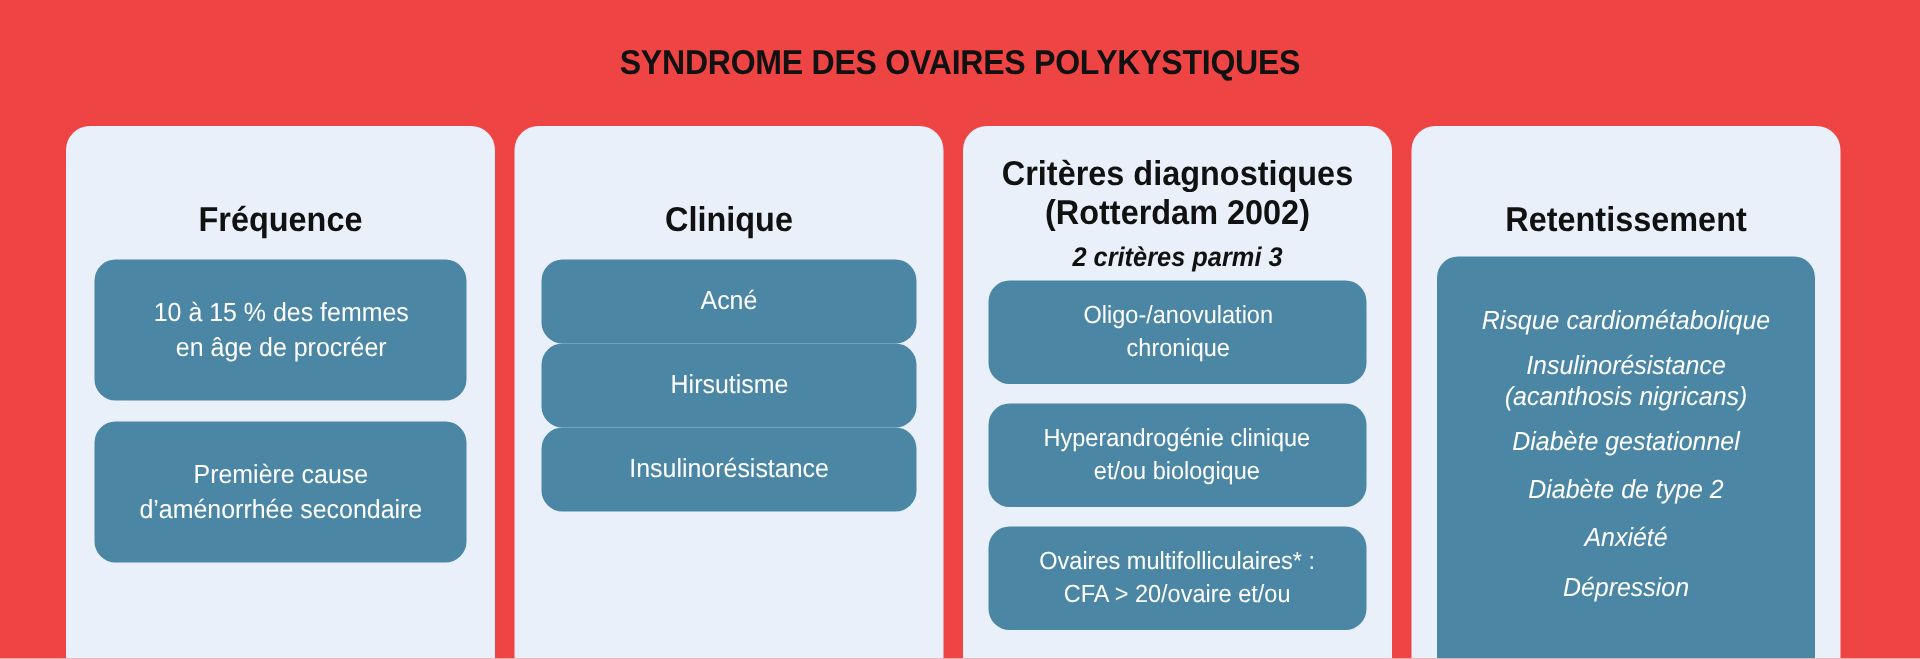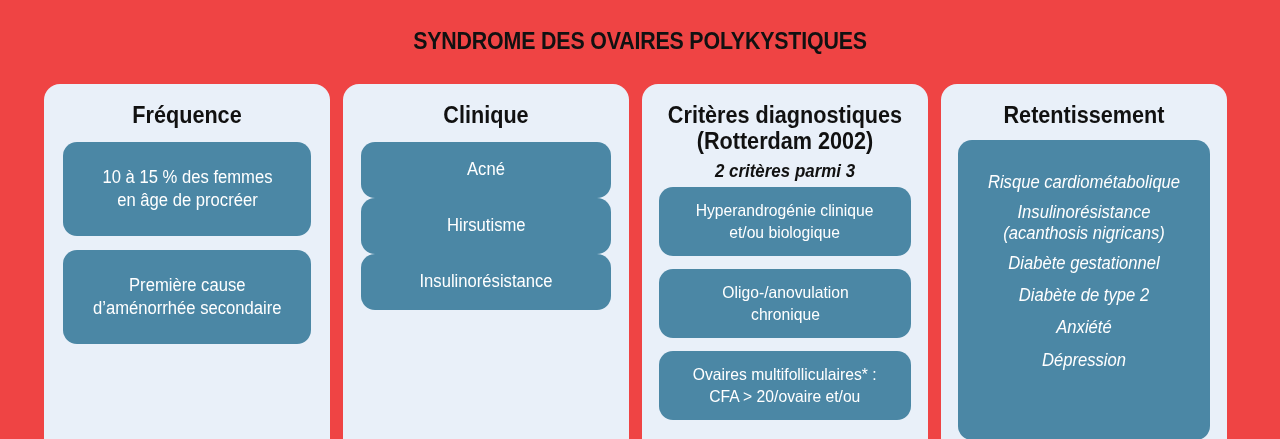--- a/index.html
+++ b/index.html
@@ -84,21 +84,21 @@
     display: block;
     font-size: 18px;
     font-style: italic;
     font-weight: 700;
     line-height: 1.2;
     margin-top: 6px;
     transform: scaleX(0.94);
   }
 
   
-  .header-single { padding-top: 19px; padding-bottom: 0; }
+  .header-single { padding-top: 50px; padding-bottom: 0; }
   .header-triple { padding-top: 19px; padding-bottom: 0; }
 
   
   .pill-stack {
     width: 100%;
     display: flex;
     flex-direction: column;
     align-items: center;
     flex: 1 1 auto;
   }
@@ -215,28 +215,28 @@
 
     <div class="column-card col3">
       <div class="col-header header-triple">
         <span class="col-title">Critères diagnostiques</span>
         <span class="col-title">(Rotterdam 2002)</span>
         <span class="col-subtitle">2 critères parmi 3</span>
       </div>
       <div class="pill-stack">
         <div class="pill">
           <span class="pill-text">
+            <span>Oligo-/anovulation</span><br>
+            <span>chronique</span>
+          </span>
+        </div>
+        <div class="pill">
+          <span class="pill-text">
             <span>Hyperandrogénie clinique</span><br>
             <span>et/ou biologique</span>
-          </span>
-        </div>
-        <div class="pill">
-          <span class="pill-text">
-            <span>Oligo-/anovulation</span><br>
-            <span>chronique</span>
           </span>
         </div>
         <div class="pill">
           <span class="pill-text">
             <span>Ovaires multifolliculaires* :</span><br>
             <span>CFA &gt; 20/ovaire et/ou</span>
           </span>
         </div>
       </div>
     </div>

